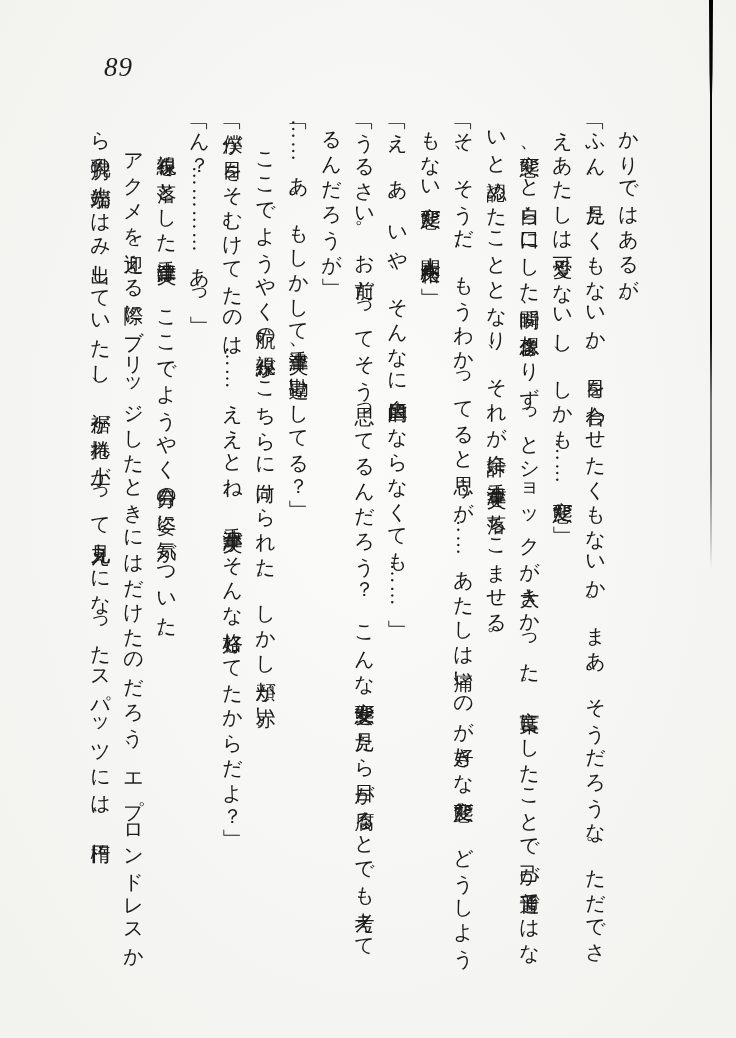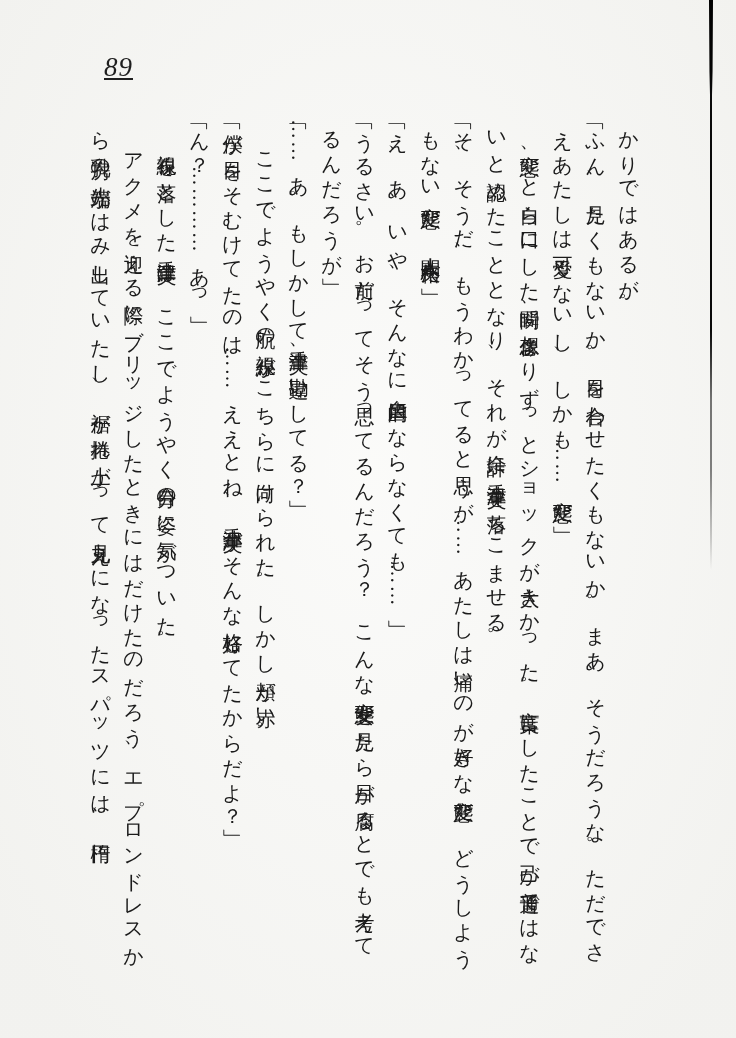--- a/index.html
+++ b/index.html
@@ -22,21 +22,20 @@
   }
   .page-number {
     position: absolute;
     left: 104px;
     top: 52px;
     font-family: "Liberation Serif", "DejaVu Serif", serif;
     font-style: italic;
     font-size: 27px;
     color: #1f1f1f;
     letter-spacing: 1px;
-    text-decoration: underline;
   }
   .scan-line {
     position: absolute;
     left: 710px;
     top: 0;
     width: 2px;
     height: 570px;
     background: linear-gradient(to bottom,
       #0a0a0a 0px, #0a0a0a 330px,
       rgba(10,10,10,0.55) 400px,

